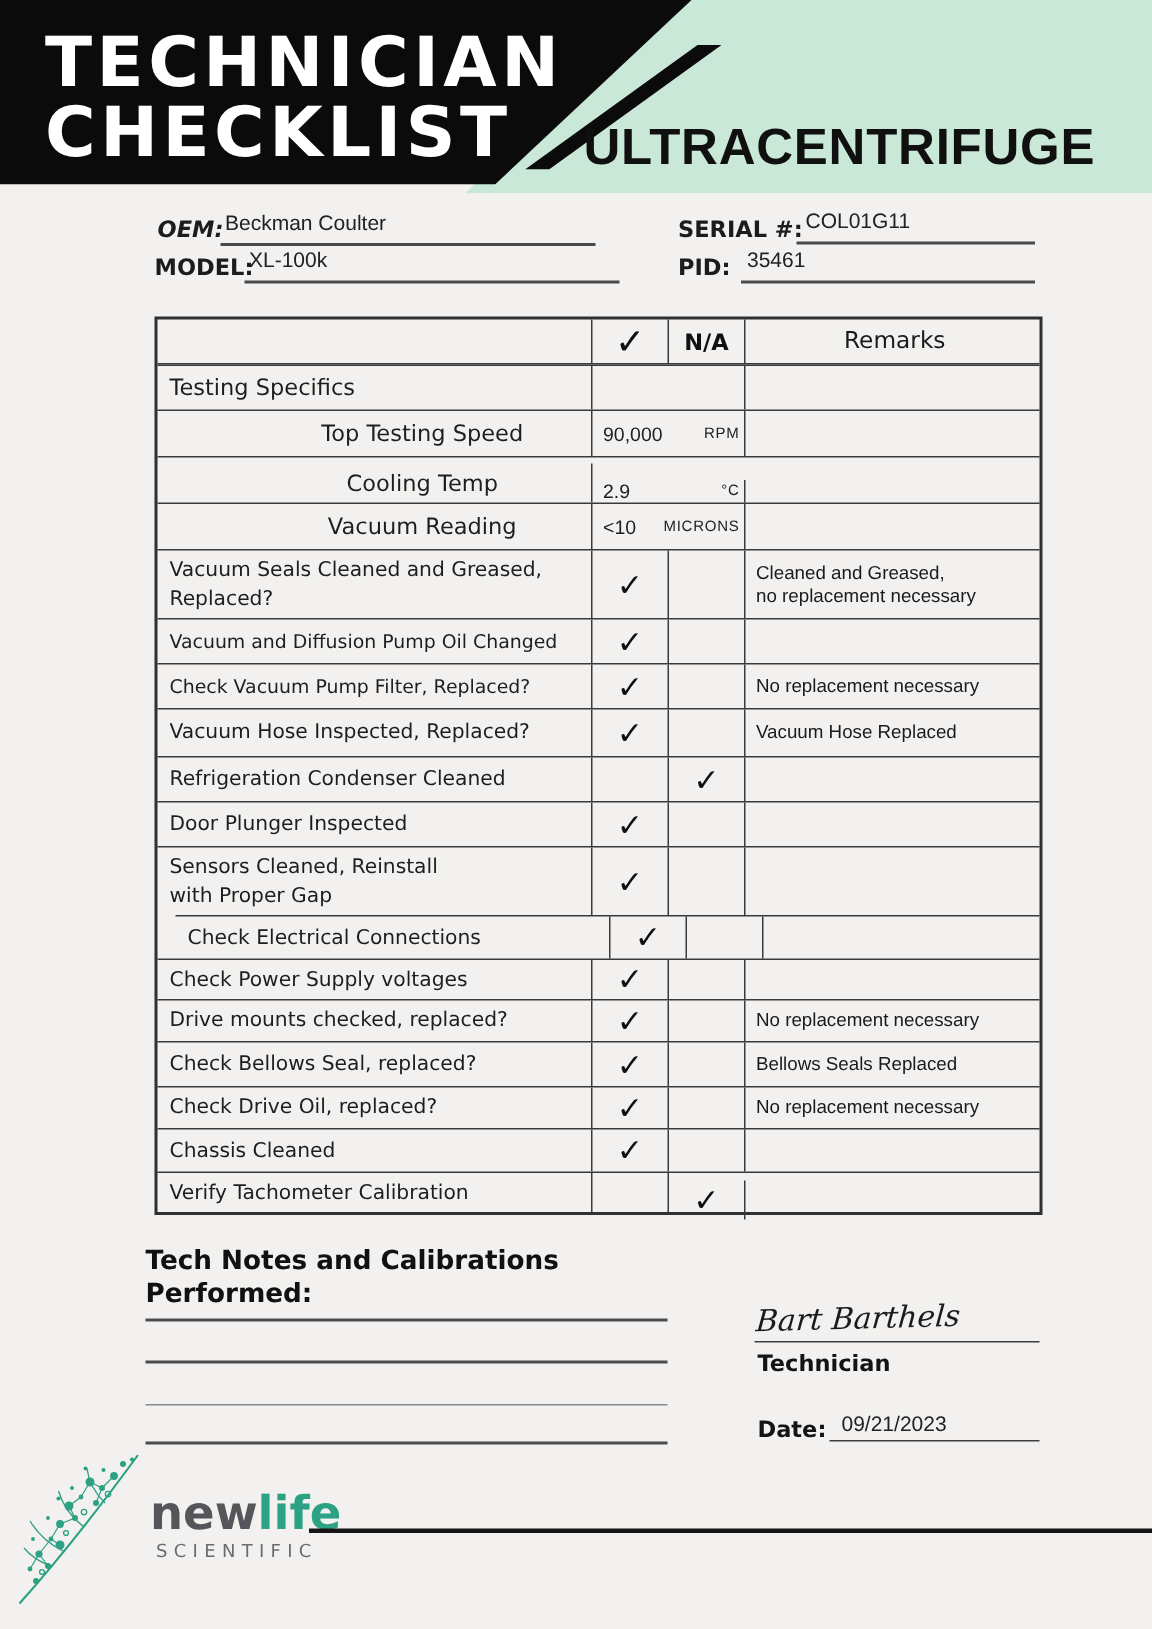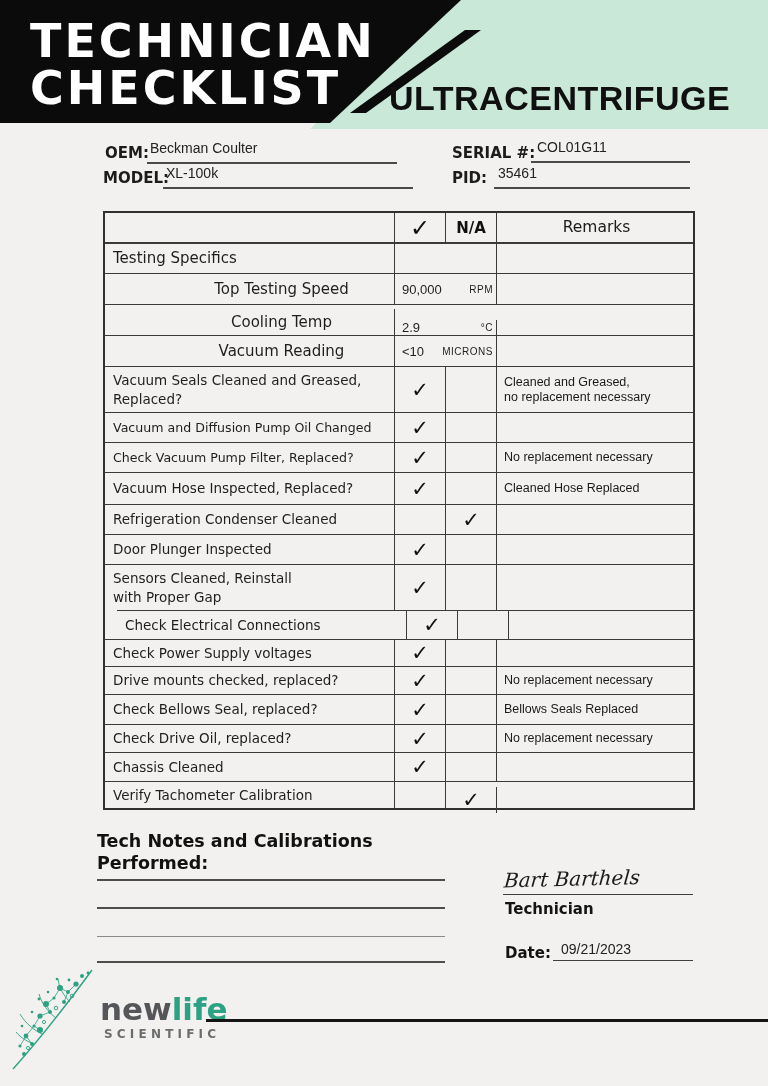--- a/index.html
+++ b/index.html
@@ -56,38 +56,38 @@
   .sig-role{position:absolute;left:505px;top:900px;font-size:15px;font-weight:600;color:#141414;}
   .date-label{position:absolute;left:505px;top:944px;font-size:15px;font-weight:600;color:#141414;}
   .date-value{position:absolute;left:561px;top:941px;font-family:"Liberation Sans",sans-serif;font-size:14px;color:#222;}
   .date-line{position:absolute;left:553px;top:960px;width:140px;border-bottom:1.5px solid #3f3f3f;}
 
   
   .logo-leaf{position:absolute;left:12px;top:966px;}
   .logo-text{position:absolute;left:100px;top:991px;font-size:31px;font-weight:700;letter-spacing:0px;}
   .logo-new{color:#55565a;}
   .logo-life{color:#2ca183;}
-  .logo-sub{position:absolute;left:104px;top:1027px;font-size:12px;letter-spacing:4.2px;color:#6b6c6e;font-weight:bold;}
+  .logo-sub{position:absolute;left:104px;top:1027px;font-size:12px;letter-spacing:4.2px;color:#6b6c6e;}
   .footer-rule{position:absolute;left:206px;top:1019px;width:562px;height:3px;background:#151515;}
 </style>
 </head>
 <body>
 
 <div class="page">
 
   <div class="banner">
     <div class="banner-green"></div>
     <div class="banner-black"></div>
     <div class="banner-slash"></div>
     <div class="banner-title"><span>TECHNICIAN</span><br><span>CHECKLIST</span></div>
     <div class="banner-sub">ULTRACENTRIFUGE</div>
   </div>
 
   <div>
-    <div class="field-label" style="left:105px;top:144px;">OEM:</div>
+    <div class="field-label" style="left:105px;top:144px;font-style:italic;">OEM:</div>
     <div class="field-value" style="left:150px;top:140px;">Beckman Coulter</div>
     <div class="field-line" style="left:147px;top:162px;width:250px;"></div>
 
     <div class="field-label" style="left:103px;top:169px;">MODEL:</div>
     <div class="field-value" style="left:166px;top:165px;">XL-100k</div>
     <div class="field-line" style="left:163px;top:187px;width:250px;"></div>
 
     <div class="field-label" style="left:452px;top:144px;">SERIAL #:</div>
     <div class="field-value" style="left:537px;top:139px;">COL01G11</div>
     <div class="field-line" style="left:531px;top:161px;width:159px;"></div>
@@ -159,21 +159,21 @@
       <div class="c c-task sm">Check Vacuum Pump Filter, Replaced?</div>
       <div class="c c-chk">✓</div>
       <div class="c c-na"></div>
       <div class="c c-rem">No replacement necessary</div>
     </div>
 
     <div class="trow" style="height:32px;">
       <div class="c c-task">Vacuum Hose Inspected, Replaced?</div>
       <div class="c c-chk">✓</div>
       <div class="c c-na"></div>
-      <div class="c c-rem">Cleaned Hose Replaced</div>
+      <div class="c c-rem">Vacuum Hose Replaced</div>
     </div>
 
     <div class="trow" style="height:30px;">
       <div class="c c-task">Refrigeration Condenser Cleaned</div>
       <div class="c c-chk"></div>
       <div class="c c-na">✓</div>
       <div class="c c-rem"></div>
     </div>
 
     <div class="trow" style="height:30px;">

